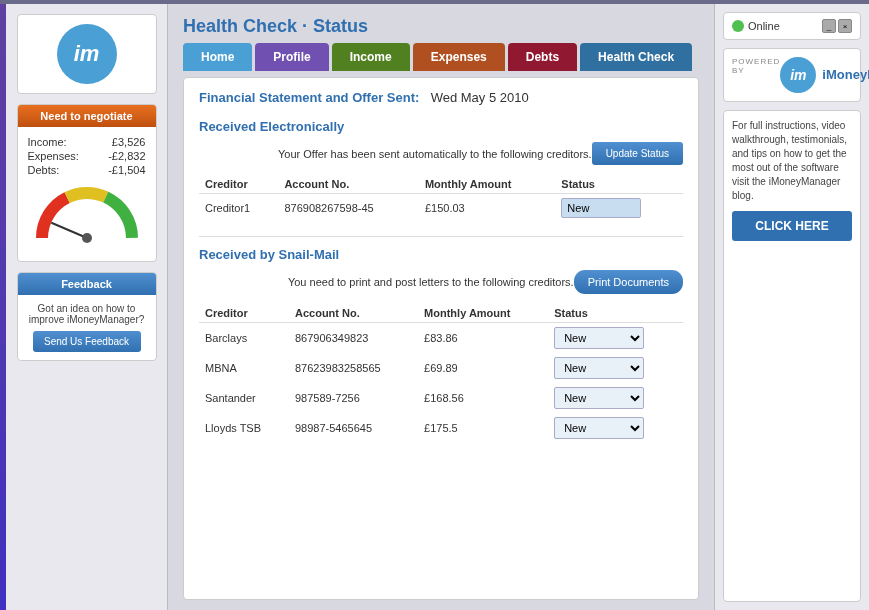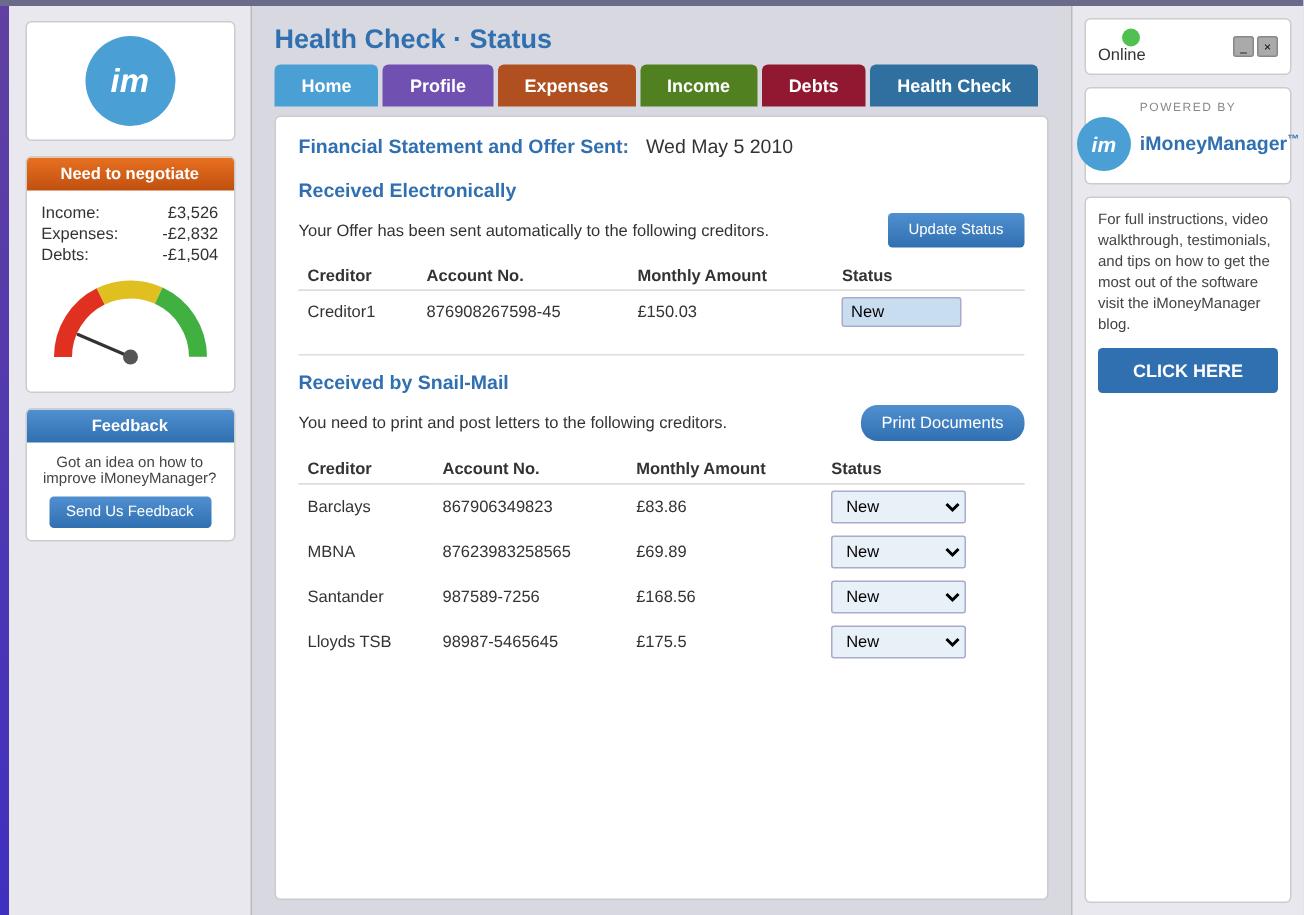--- a/index.html
+++ b/index.html
@@ -260,21 +260,21 @@
       font-weight: bold;
       margin-bottom: 8px;
     }
 
     .section-description {
       font-size: 11px;
       color: #333;
       margin-bottom: 10px;
       display: flex;
       align-items: center;
-      justify-content: space-between;
+      justify-content: flex-end;
     }
 
     .update-status-btn {
       background: linear-gradient(to bottom, #5090d0, #3070b0);
       color: white;
       border: none;
       border-radius: 3px;
       padding: 6px 14px;
       font-size: 10px;
       cursor: pointer;
@@ -388,22 +388,21 @@
       align-items: center;
       justify-content: center;
     }
 
     .imoneymanager-box {
       background: white;
       border: 1px solid #ccc;
       border-radius: 4px;
       padding: 8px;
       display: flex;
-      flex-direction: column;
-      align-items: center;
+      flex-direction: row;
     }
 
     .powered-by {
       font-size: 8px;
       color: #888;
       text-transform: uppercase;
       letter-spacing: 1px;
       margin-bottom: 2px;
     }
 
@@ -535,22 +534,22 @@
         <button class="feedback-btn">Send Us Feedback</button>
       </div>
     </div>
 
     <div class="center-content">
       <div class="page-title">Health Check · Status</div>
 
       <div class="nav-tabs">
         <button class="nav-tab tab-home">Home</button>
         <button class="nav-tab tab-profile">Profile</button>
+        <button class="nav-tab tab-income">Income</button>
         <button class="nav-tab tab-expenses">Expenses</button>
-        <button class="nav-tab tab-income">Income</button>
         <button class="nav-tab tab-debts">Debts</button>
         <button class="nav-tab tab-healthcheck">Health Check</button>
       </div>
 
 
       <div class="main-panel">
 
         <div class="financial-statement-row">
           <div>
             <span class="financial-statement-label">Financial Statement and Offer Sent:</span>
@@ -653,21 +652,21 @@
       </select>
     </td>
   </tr>
             </tbody>
         </table>
       </div>
     </div>
 
     <div class="right-sidebar">
       <div class="online-box">
-        <div style="display:flex;align-items:flex-end;flex-direction:column;">
+        <div style="display:flex;align-items:center;">
           <span class="online-dot"></span>
           <span class="online-text">Online</span>
         </div>
         <div class="win-controls">
           <div class="win-btn">_</div>
           <div class="win-btn">×</div>
         </div>
       </div>
 
       <div class="imoneymanager-box">

